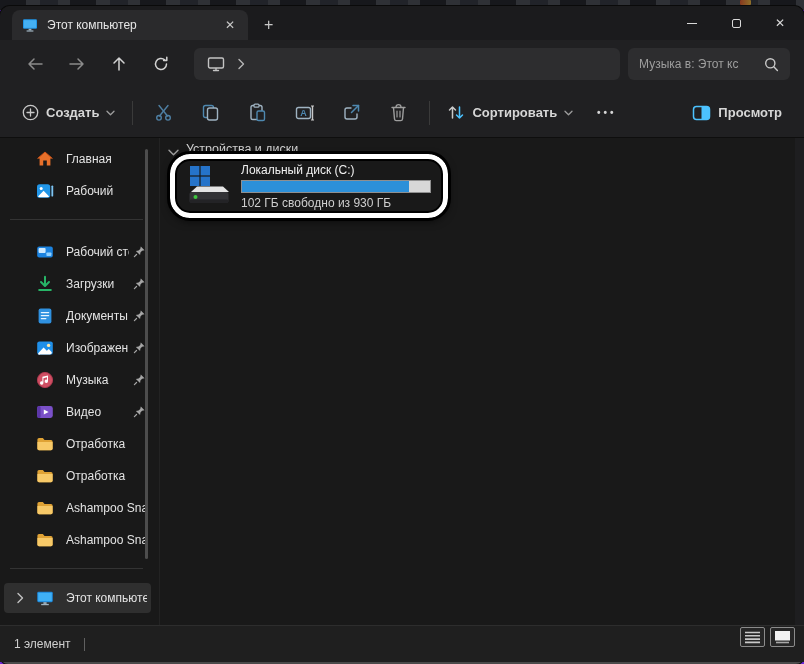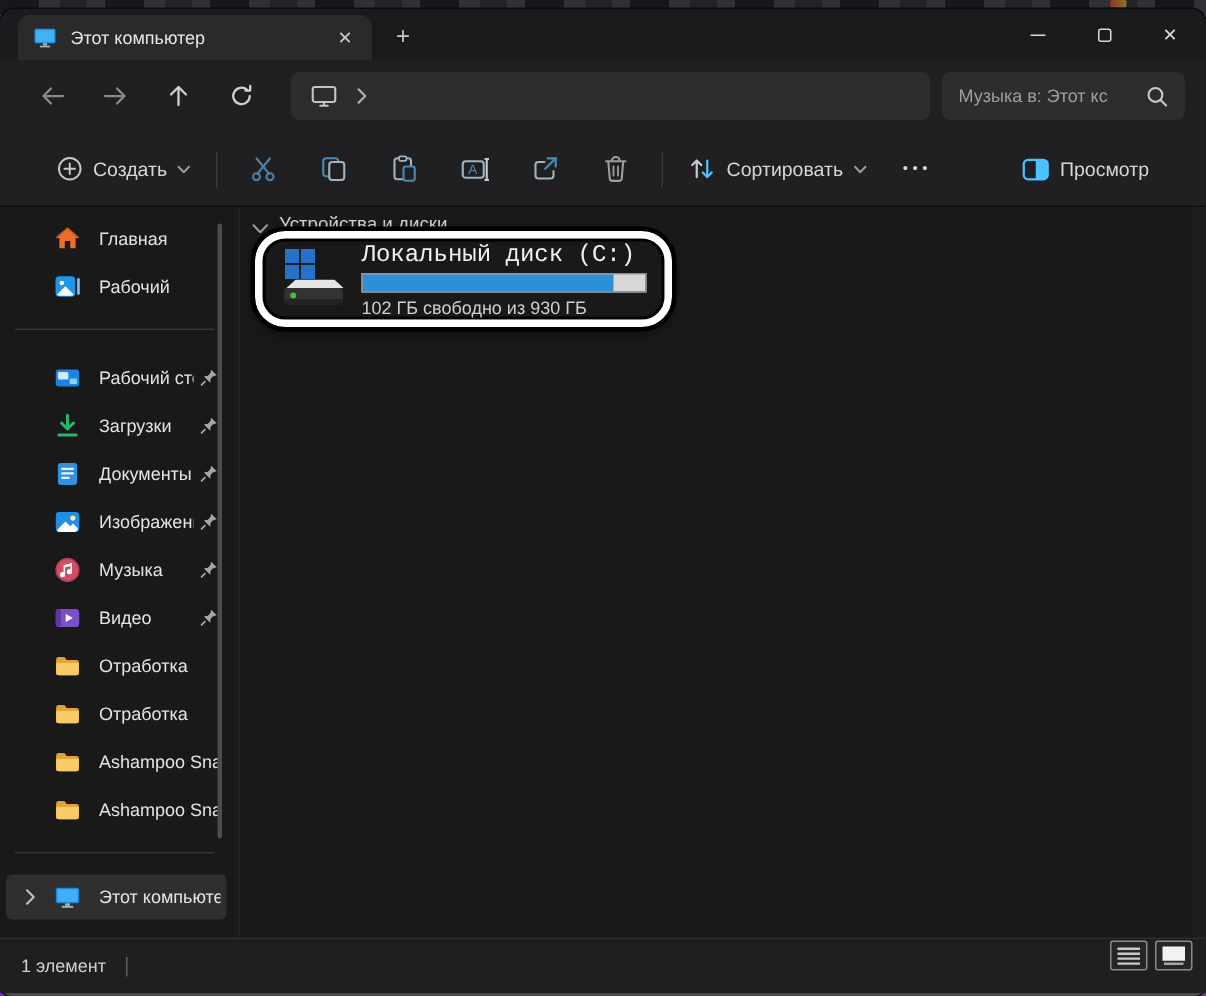--- a/index.html
+++ b/index.html
@@ -23,21 +23,21 @@
   .winbtn{width:44px;height:34px;display:flex;align-items:center;justify-content:center;color:#d9d9d9;font-size:12px;}
   .glyph-min{width:10px;height:1px;background:#d9d9d9;}
   .glyph-max{width:9px;height:9px;border:1px solid #d9d9d9;border-radius:2px;}
   
   .navrow{height:48px;background:#202022;display:flex;align-items:center;padding:0 14px;flex:none;}
   .navbtn{width:42px;height:34px;display:flex;align-items:center;justify-content:center;flex:none;border-radius:5px;}
   .addressbar{flex:1;height:32px;background:#2d2d2f;border-radius:6px;display:flex;align-items:center;padding:0 13px;gap:12px;margin-left:12px;}
   .searchbox{width:162px;height:32px;background:#2d2d2f;border-radius:6px;display:flex;align-items:center;padding:0 11px;margin-left:8px;}
   .search-text{flex:1;color:#9e9e9e;font-size:12px;white-space:nowrap;overflow:hidden;}
   
-  .toolbar{height:50px;background:#202022;border-bottom:1px solid #0e0e0e;display:flex;align-items:center;padding:0 28px;flex:none;}
+  .toolbar{height:50px;background:#202022;border-bottom:1px solid #0e0e0e;display:flex;align-items:center;padding:0 12px;flex:none;font-weight:bold;}
   .tbtn{display:flex;align-items:center;gap:7px;color:#d6d6d6;font-size:13px;padding:0 10px;height:34px;border-radius:5px;flex:none;}
   .tsep{width:1px;height:24px;background:#3a3a3a;margin:0 7px;flex:none;}
   .ticon-btn{width:47px;height:34px;display:flex;align-items:center;justify-content:center;border-radius:5px;flex:none;}
   .more-dots{font-size:10px;letter-spacing:3px;color:#d6d6d6;}
   .spacer{flex:1;}
   
   .content{flex:1;display:flex;overflow:hidden;}
   .sidebar{width:160px;position:relative;overflow:hidden;border-right:1px solid #232323;flex:none;}
   .side-list{position:absolute;top:5px;left:0;right:6px;}
   .side-row{height:32px;display:flex;align-items:center;padding:0 4px 0 12px;margin:0 2px 0 4px;border-radius:4px;color:#e3e3e3;font-size:12px;}
@@ -52,21 +52,21 @@
   .net-row{margin-top:8px;}
   .side-scroll{position:absolute;right:11px;top:11px;width:3px;height:410px;background:#4d4d4d;border-radius:2px;}
   .main{flex:1;position:relative;background:#191919;}
   .main-gutter{position:absolute;right:0;top:0;bottom:0;width:9px;background:#1e1e20;}
   .section-header{position:absolute;top:4px;left:8px;display:flex;align-items:flex-end;gap:7px;color:#cfcfcf;font-size:12.5px;}
   .annotation{position:absolute;left:10px;top:16px;width:278px;height:64px;border:5px solid #fff;border-radius:20px;
     outline:3px solid #000;box-shadow:inset 0 0 0 2px #000,0 3px 8px rgba(0,0,0,.65);
     display:flex;align-items:center;padding:0 12px;gap:10px;}
   .drive-ico{width:44px;height:44px;flex:none;}
   .drive-info{flex:1;min-width:0;}
-  .drive-name{color:#f0f0f0;font-size:16px;margin-bottom:3px;white-space:nowrap;font-family:Liberation Mono, monospace;}
+  .drive-name{color:#f0f0f0;font-size:12px;margin-bottom:3px;white-space:nowrap;}
   .drive-bar{width:190px;height:13px;background:#d8d8d8;border:1px solid #8f8f8f;}
   .drive-fill{height:100%;background:#2c90d9;}
   .drive-caption{color:#cfcfcf;font-size:12px;margin-top:3px;white-space:nowrap;}
   
   .statusbar{height:37px;background:#1f1f1f;border-top:1px solid #2d2d2d;display:flex;align-items:center;padding:0 14px;flex:none;position:relative;}
   .status-count{color:#cfcfcf;font-size:12px;}
   .status-sep{width:1px;height:13px;background:#606060;margin-left:13px;}
   .status-views{position:absolute;right:9px;top:1px;display:flex;gap:5px;}
   .viewbox{width:25px;height:20px;border:1px solid #8b8b8b;border-radius:2px;background:#262626;display:flex;align-items:center;justify-content:center;}
   svg{display:block;}

